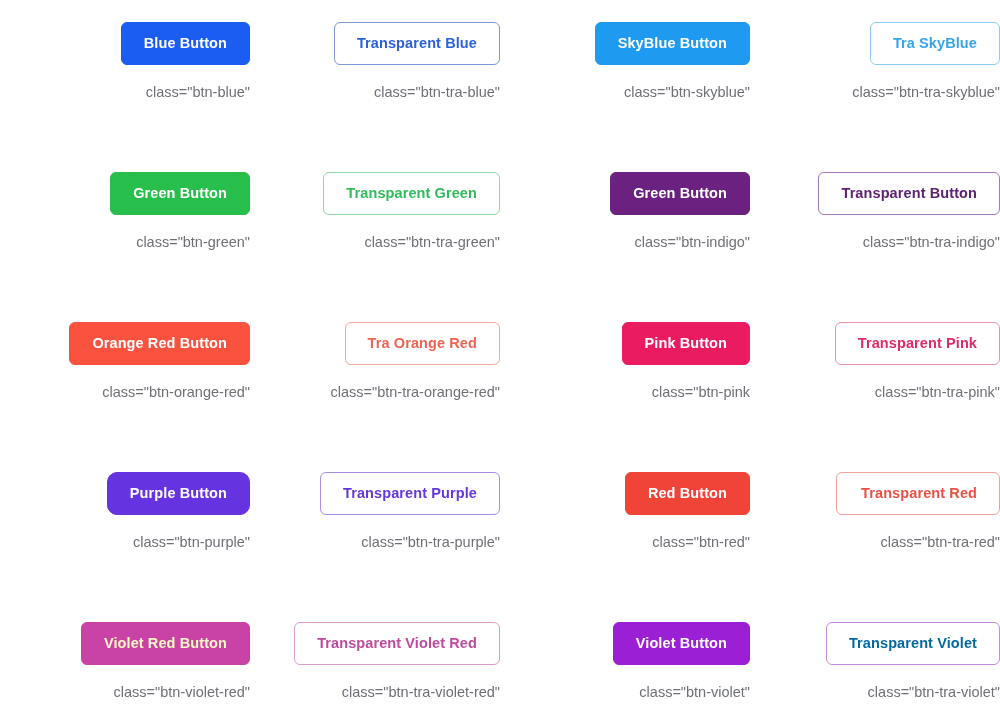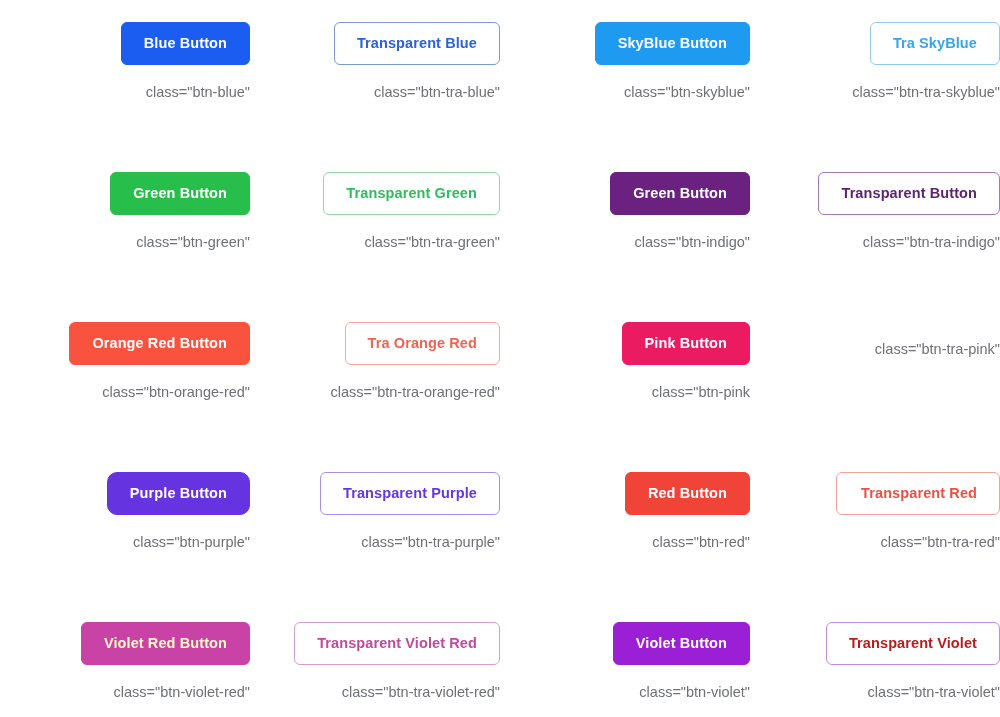--- a/index.html
+++ b/index.html
@@ -129,20 +129,21 @@
       </div>
       <div class="btn-cell">
         <button class="demo-btn outline" style="background: rgb(255, 255, 255); border-color: rgb(244, 167, 155); color: rgb(239, 99, 82);">Tra Orange Red</button>
         <div class="class-label" style="color: rgb(110, 112, 118);">class="btn-tra-orange-red"</div>
       </div>
       <div class="btn-cell">
         <button class="demo-btn solid" style="background: rgb(234, 27, 96); border-color: rgb(234, 27, 96); color: rgb(255, 255, 255);">Pink Button</button>
         <div class="class-label" style="color: rgb(110, 112, 118);">class="btn-pink</div>
       </div>
       <div class="btn-cell">
+        <button class="demo-btn outline" style="background: rgb(255, 255, 255); border-color: rgb(235, 143, 174); color: rgb(225, 42, 102);">Transparent Pink</button>
         <div class="class-label" style="color: rgb(110, 112, 118);">class="btn-tra-pink"</div>
       </div>
     </div>
     <div class="row-gap"></div>
     <div class="btn-row">
       <div class="btn-cell">
         <button class="demo-btn solid" style="background: rgb(102, 51, 224); border-color: rgb(102, 51, 224); color: rgb(255, 255, 255); border-radius: 10px;">Purple Button</button>
         <div class="class-label" style="color: rgb(110, 112, 118);">class="btn-purple"</div>
       </div>
       <div class="btn-cell">
@@ -166,18 +167,18 @@
       </div>
       <div class="btn-cell">
         <button class="demo-btn outline" style="background: rgb(255, 255, 255); border-color: rgb(221, 155, 201); color: rgb(191, 74, 158);">Transparent Violet Red</button>
         <div class="class-label" style="color: rgb(110, 112, 118);">class="btn-tra-violet-red"</div>
       </div>
       <div class="btn-cell">
         <button class="demo-btn solid" style="background: rgb(155, 31, 212); border-color: rgb(155, 31, 212); color: rgb(255, 255, 255);">Violet Button</button>
         <div class="class-label" style="color: rgb(110, 112, 118);">class="btn-violet"</div>
       </div>
       <div class="btn-cell">
-        <button class="demo-btn outline" style="background: rgb(255, 255, 255); border-color: rgb(197, 138, 224); color: #b91c1c;">Transparent Violet</button>
+        <button class="demo-btn outline" style="background: rgb(255, 255, 255); border-color: rgb(197, 138, 224); color: #0369a1;">Transparent Violet</button>
         <div class="class-label" style="color: rgb(110, 112, 118);">class="btn-tra-violet"</div>
       </div>
     </div>
     <div class="row-gap"></div>
   </div>
 
 </body></html>

